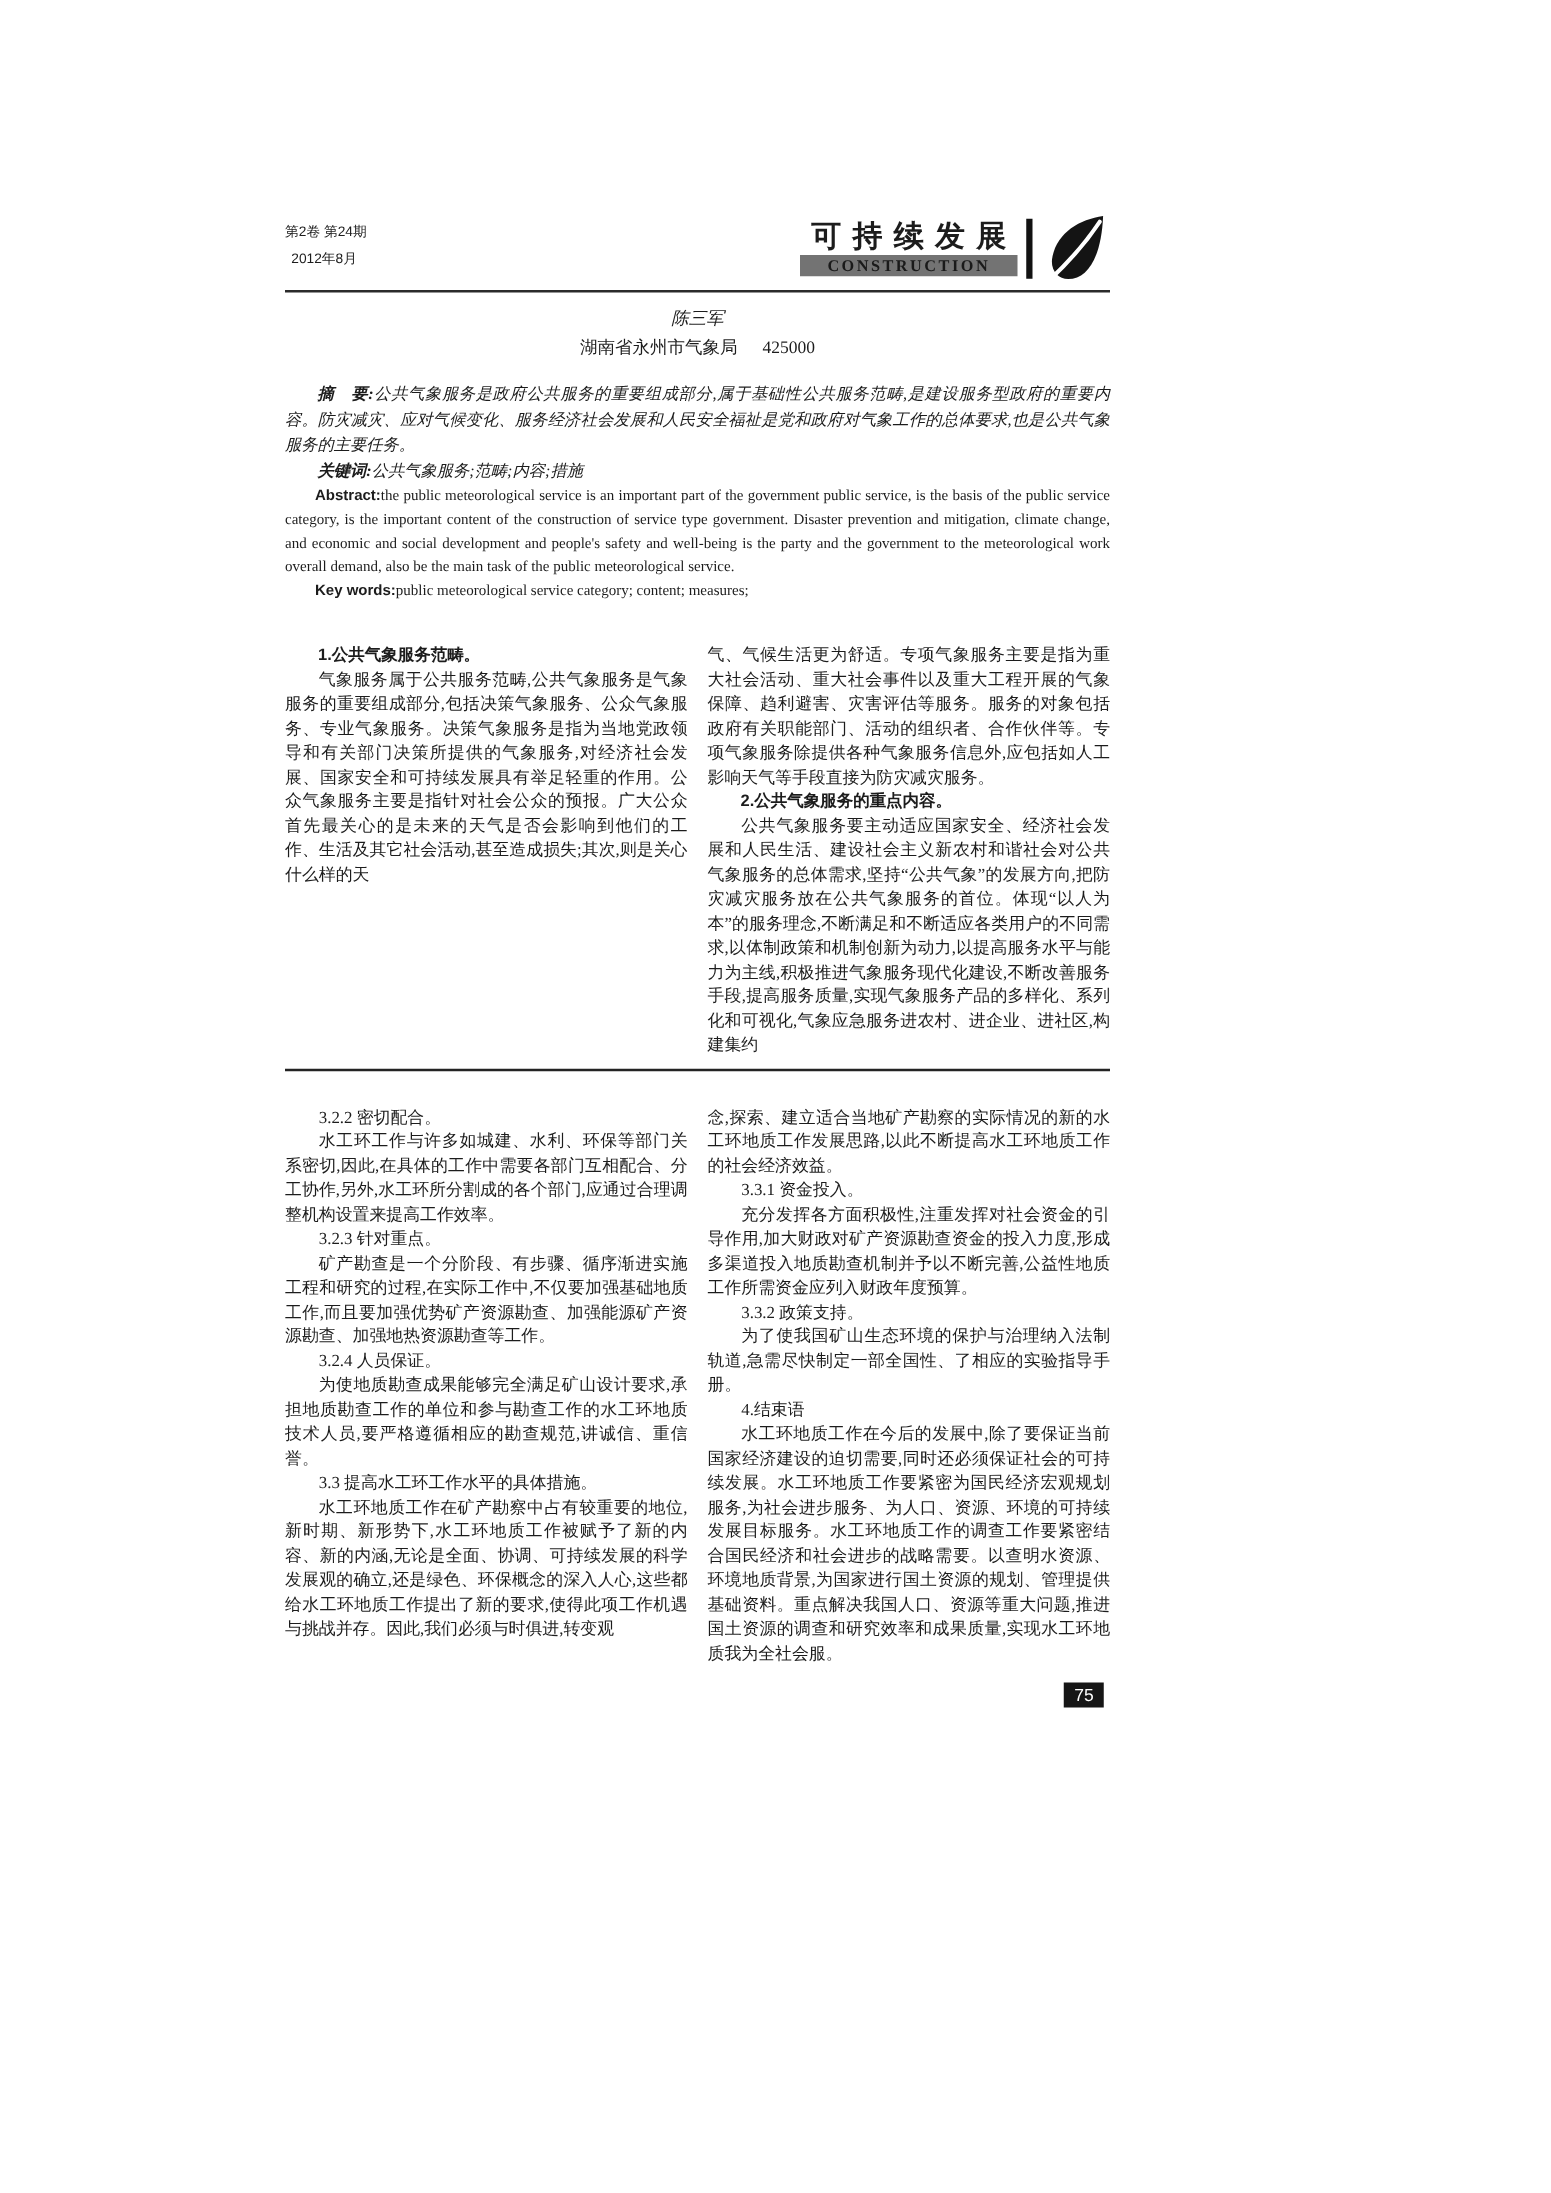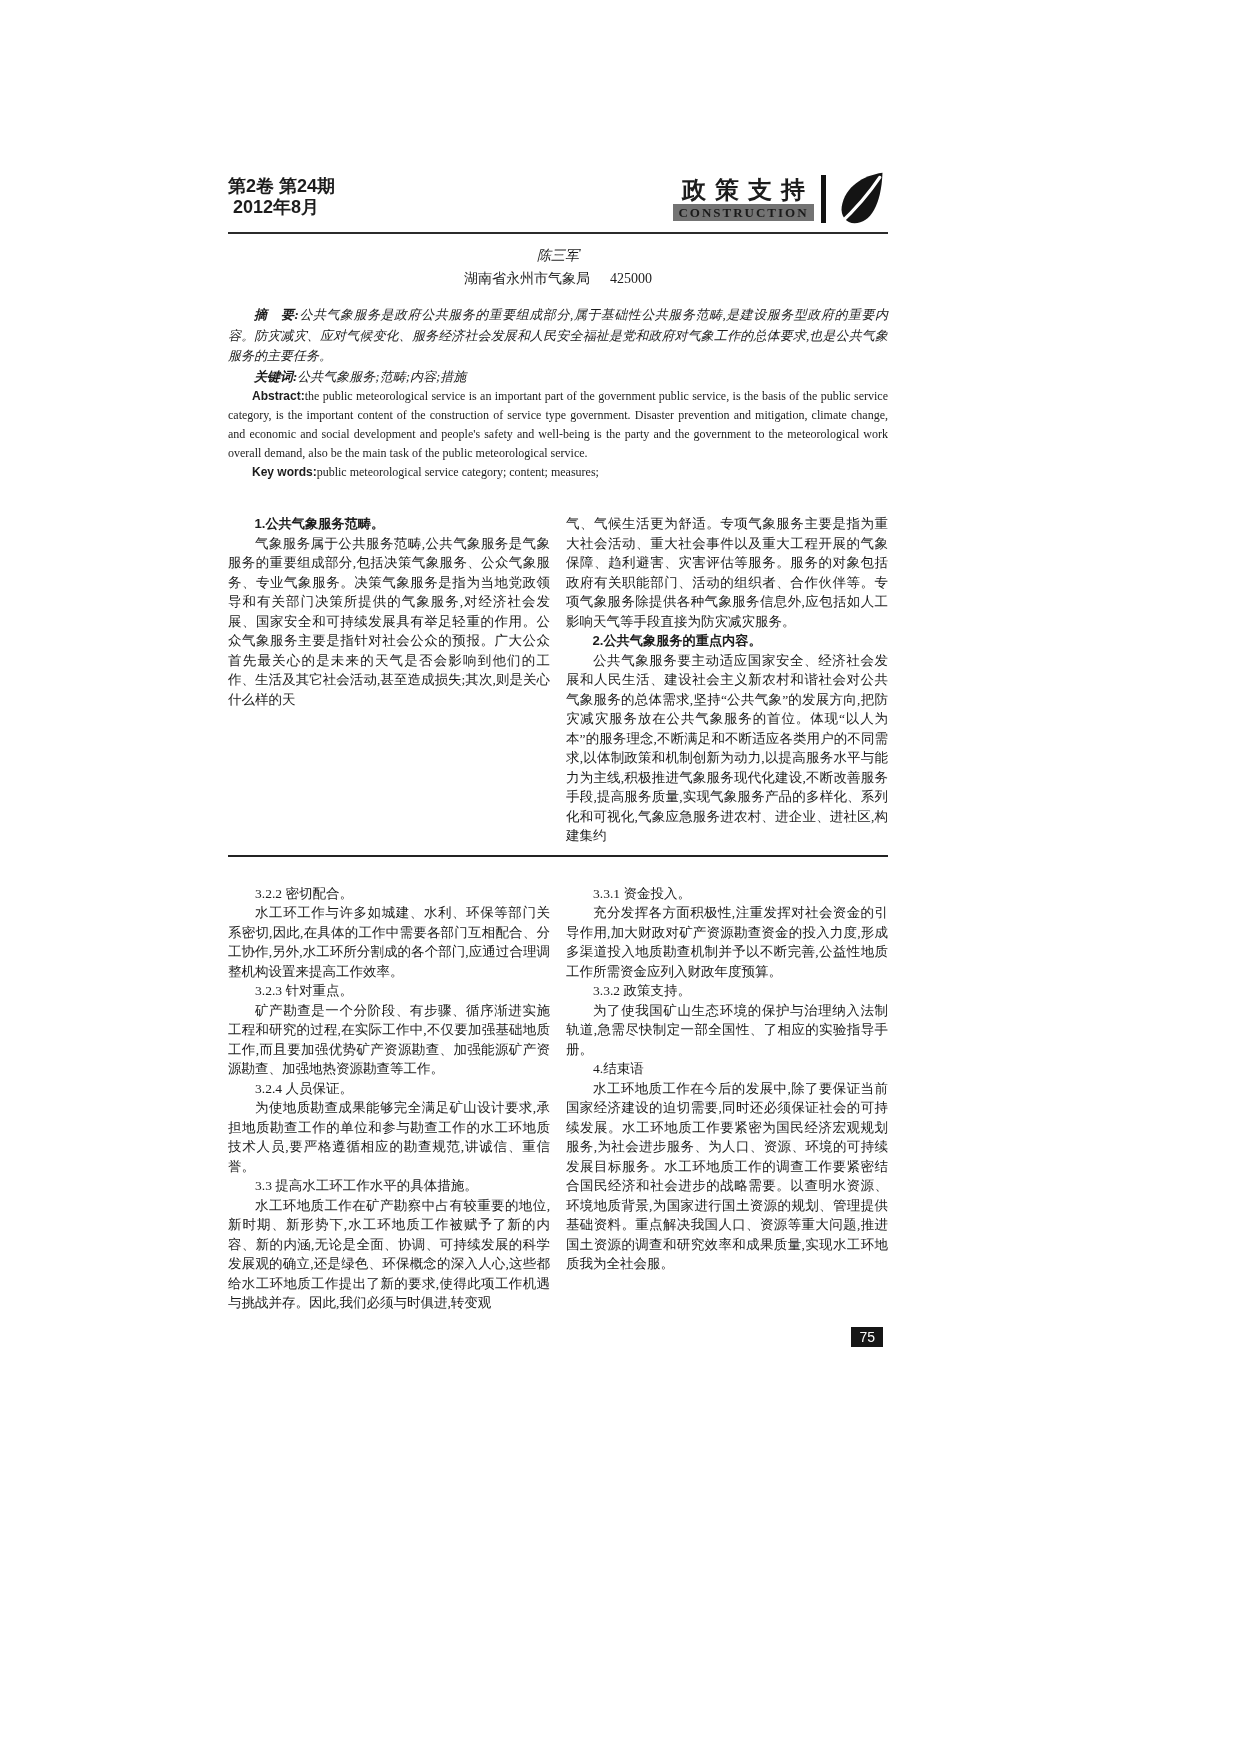--- a/index.html
+++ b/index.html
@@ -5,21 +5,21 @@
   html,body{margin:0;padding:0;}
   body{
     width:1241px;height:1754px;background:#ffffff;position:relative;
     font-family:"Liberation Serif", serif;color:#1c1c1c;
     -webkit-font-smoothing:antialiased;
   }
   .content{position:absolute;left:228px;top:170px;width:660px;}
 
   
   .header-row{display:flex;justify-content:space-between;align-items:flex-start;}
-  .issue{font-family:"Liberation Sans", sans-serif;font-size:18px;line-height:21px;padding-top:6px;font-weight:bold;}
+  .issue{font-family:"Liberation Sans", sans-serif;font-size:11px;line-height:21px;padding-top:6px;}
   .issue .line2{padding-left:5px;}
   .brand{display:flex;align-items:center;gap:7px;}
   .brand-text{text-align:center;}
   .brand-cn{font-family:"Liberation Sans", sans-serif;font-weight:bold;font-size:24px;line-height:26px;letter-spacing:9px;white-space:nowrap;padding-left:9px;}
   .brand-en{background:#737373;font-family:"Liberation Serif", serif;font-weight:bold;font-size:13px;letter-spacing:2px;line-height:17px;padding:0 3px;margin-top:1px;color:#1a1a1a;}
   .brand-bar{width:5px;height:48px;background:#121212;}
   .leaf-wrap svg{width:55px;height:57px;display:block;}
   .header-rule{border-bottom:2px solid #2b2b2b;margin-top:5px;}
 
   
@@ -57,21 +57,21 @@
 
 <div class="content">
 
   <div class="header-row">
     <div class="issue">
       <div>第2卷 第24期</div>
       <div class="line2">2012年8月</div>
     </div>
     <div class="brand">
       <div class="brand-text">
-        <div class="brand-cn">政策支持</div>
+        <div class="brand-cn">可持续发展</div>
         <div class="brand-en">CONSTRUCTION</div>
       </div>
       <div class="brand-bar"></div>
       <div class="leaf-wrap">
         <svg viewBox="0 0 60 62" xmlns="http://www.w3.org/2000/svg">
           <path d="M54 3 C33 6 13 18 9.5 40 C8 50 14.5 58 23.5 58 C41 58 52.5 38 54 3 Z" fill="#141414"></path>
           <path d="M7 59 C22 45 39 26 51 8" stroke="#ffffff" stroke-width="3.6" fill="none" stroke-linecap="round"></path>
         </svg>
       </div>
     </div>
@@ -109,20 +109,21 @@
       <p class="sh">3.2.2 密切配合。</p>
       <p>水工环工作与许多如城建、水利、环保等部门关系密切,因此,在具体的工作中需要各部门互相配合、分工协作,另外,水工环所分割成的各个部门,应通过合理调整机构设置来提高工作效率。</p>
       <p class="sh">3.2.3 针对重点。</p>
       <p>矿产勘查是一个分阶段、有步骤、循序渐进实施工程和研究的过程,在实际工作中,不仅要加强基础地质工作,而且要加强优势矿产资源勘查、加强能源矿产资源勘查、加强地热资源勘查等工作。</p>
       <p class="sh">3.2.4 人员保证。</p>
       <p>为使地质勘查成果能够完全满足矿山设计要求,承担地质勘查工作的单位和参与勘查工作的水工环地质技术人员,要严格遵循相应的勘查规范,讲诚信、重信誉。</p>
       <p class="sh">3.3 提高水工环工作水平的具体措施。</p>
       <p>水工环地质工作在矿产勘察中占有较重要的地位,新时期、新形势下,水工环地质工作被赋予了新的内容、新的内涵,无论是全面、协调、可持续发展的科学发展观的确立,还是绿色、环保概念的深入人心,这些都给水工环地质工作提出了新的要求,使得此项工作机遇与挑战并存。因此,我们必须与时俱进,转变观</p>
     </div>
     <div class="col">
+      <p class="cont">念,探索、建立适合当地矿产勘察的实际情况的新的水工环地质工作发展思路,以此不断提高水工环地质工作的社会经济效益。</p>
       <p class="sh">3.3.1 资金投入。</p>
       <p>充分发挥各方面积极性,注重发挥对社会资金的引导作用,加大财政对矿产资源勘查资金的投入力度,形成多渠道投入地质勘查机制并予以不断完善,公益性地质工作所需资金应列入财政年度预算。</p>
       <p class="sh">3.3.2 政策支持。</p>
       <p>为了使我国矿山生态环境的保护与治理纳入法制轨道,急需尽快制定一部全国性、了相应的实验指导手册。</p>
       <p class="sh">4.结束语</p>
       <p>水工环地质工作在今后的发展中,除了要保证当前国家经济建设的迫切需要,同时还必须保证社会的可持续发展。水工环地质工作要紧密为国民经济宏观规划服务,为社会进步服务、为人口、资源、环境的可持续发展目标服务。水工环地质工作的调查工作要紧密结合国民经济和社会进步的战略需要。以查明水资源、环境地质背景,为国家进行国土资源的规划、管理提供基础资料。重点解决我国人口、资源等重大问题,推进国土资源的调查和研究效率和成果质量,实现水工环地质我为全社会服。</p>
     </div>
   </div>
 
   <div class="pageno-row">

